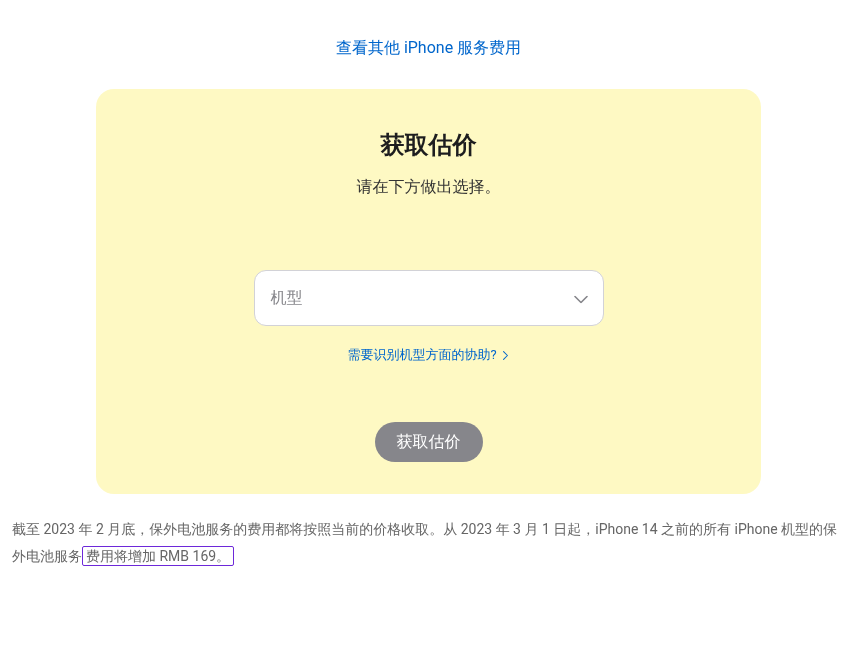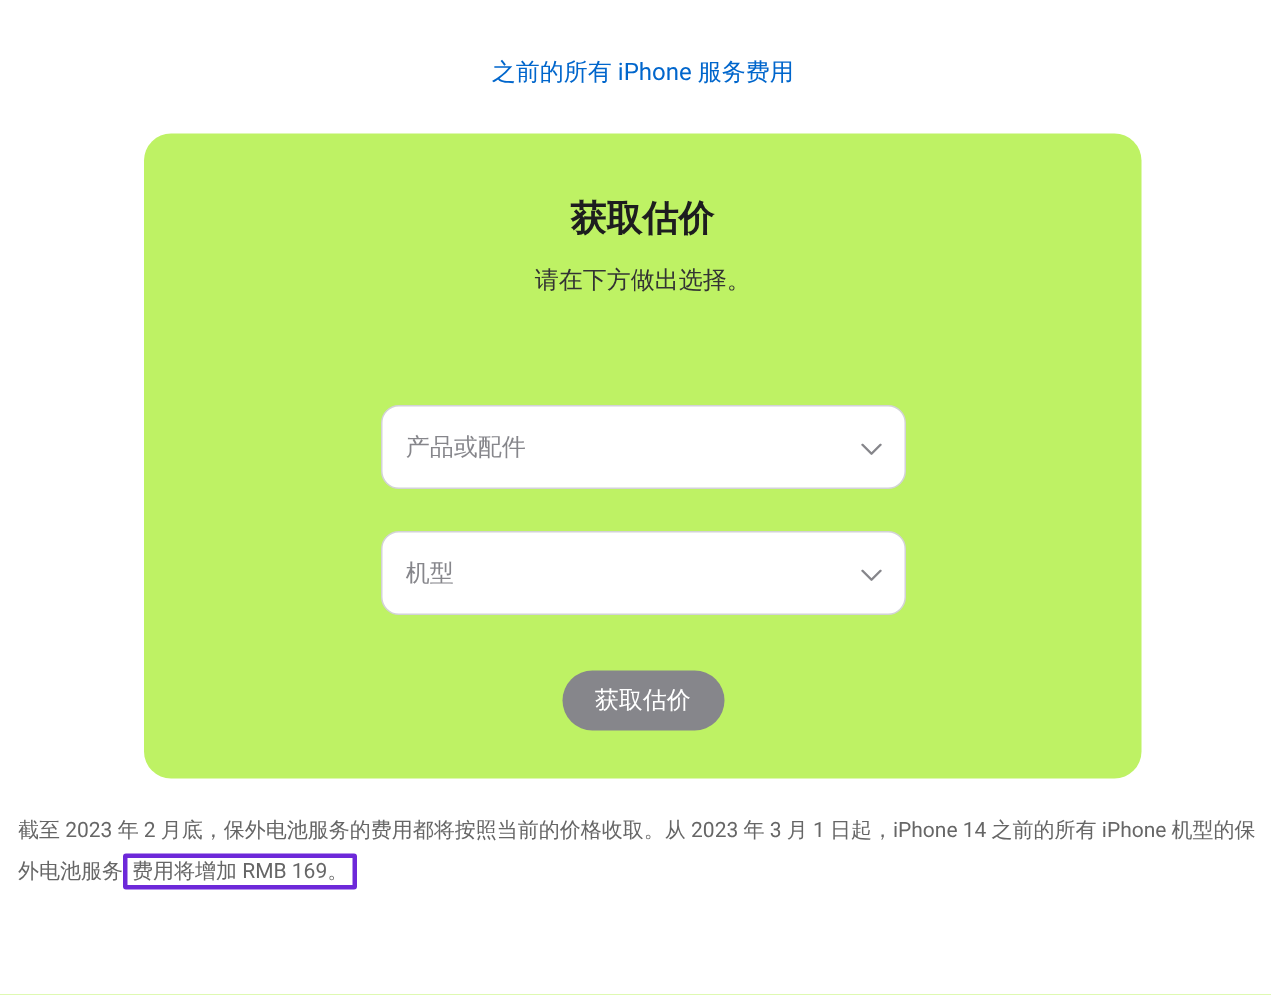--- a/index.html
+++ b/index.html
@@ -20,21 +20,21 @@
       padding-bottom: 30px;
     }
     .top-link a {
       color: #0066cc;
       text-decoration: none;
       font-size: 16px;
     }
     .card {
       width: 665px;
       margin: 0 auto;
-      background: #bef264;
+      background: #fef9c3;
       border-radius: 18px;
       padding: 40px 40px 32px 40px;
       text-align: center;
     }
     .card-title {
       font-size: 24px;
       font-weight: 600;
       color: #1d1d1f;
       margin-bottom: 16px;
     }
@@ -97,59 +97,57 @@
     .footer-note {
       padding: 22px 12px 0 12px;
       font-size: 14px;
       color: #666;
       line-height: 1.9;
     }
     .footer-note p {
       margin-bottom: 14px;
     }
     .highlight-box {
-      border: 3px solid #6d28d9;
+      border: 1px solid #6d28d9;
       border-radius: 2px;
       padding: 1px 3px;
       display: inline;
     }
   </style>
 </head>
 <body>
 
 <div class="top-link">
-  <a href="#">之前的所有 iPhone 服务费用</a>
+  <a href="#">查看其他 iPhone 服务费用</a>
 </div>
 
 <div class="card">
   <h2 class="card-title">获取估价</h2>
   <p class="card-subtitle">请在下方做出选择。</p>
 
-  <div class="select-wrap">
-    <button class="select-field">
-      <span>产品或配件</span>
-    </button>
-    <span class="chevron">
-      <svg width="14" height="8" viewBox="0 0 14 8" fill="none">
-          <path d="M1 1L7 7L13 1" stroke="currentColor" stroke-width="1.6" stroke-linecap="round" stroke-linejoin="round"></path>
-        </svg>
-    </span>
-  </div>
 
   <div class="select-wrap" style="margin-bottom:18px;">
     <button class="select-field">
       <span>机型</span>
     </button>
     <span class="chevron">
       <svg width="14" height="8" viewBox="0 0 14 8" fill="none">
           <path d="M1 1L7 7L13 1" stroke="currentColor" stroke-width="1.6" stroke-linecap="round" stroke-linejoin="round"></path>
         </svg>
     </span>
   </div>
 
+  <a href="#" class="help-link">
+    <span>需要识别机型方面的协助?</span>
+    <span>
+      <svg viewBox="0 0 8 14" fill="none">
+          <path d="M1 1L7 7L1 13" stroke="currentColor" stroke-width="1.6" stroke-linecap="round" stroke-linejoin="round"></path>
+        </svg>
+    </span>
+  </a>
   <br>
   <button class="submit-btn">获取估价</button>
 </div>
 
 <div class="footer-note">
   <p>
     <span>截至 2023 年 2 月底，保外电池服务的费用都将按照当前的价格收取。从 2023 年 3 月 1 日起，iPhone 14 之前的所有 iPhone 机型的保外电池服务</span><span class="highlight-box">费用将增加 RMB 169。</span>
   </p>
 </div>
 

